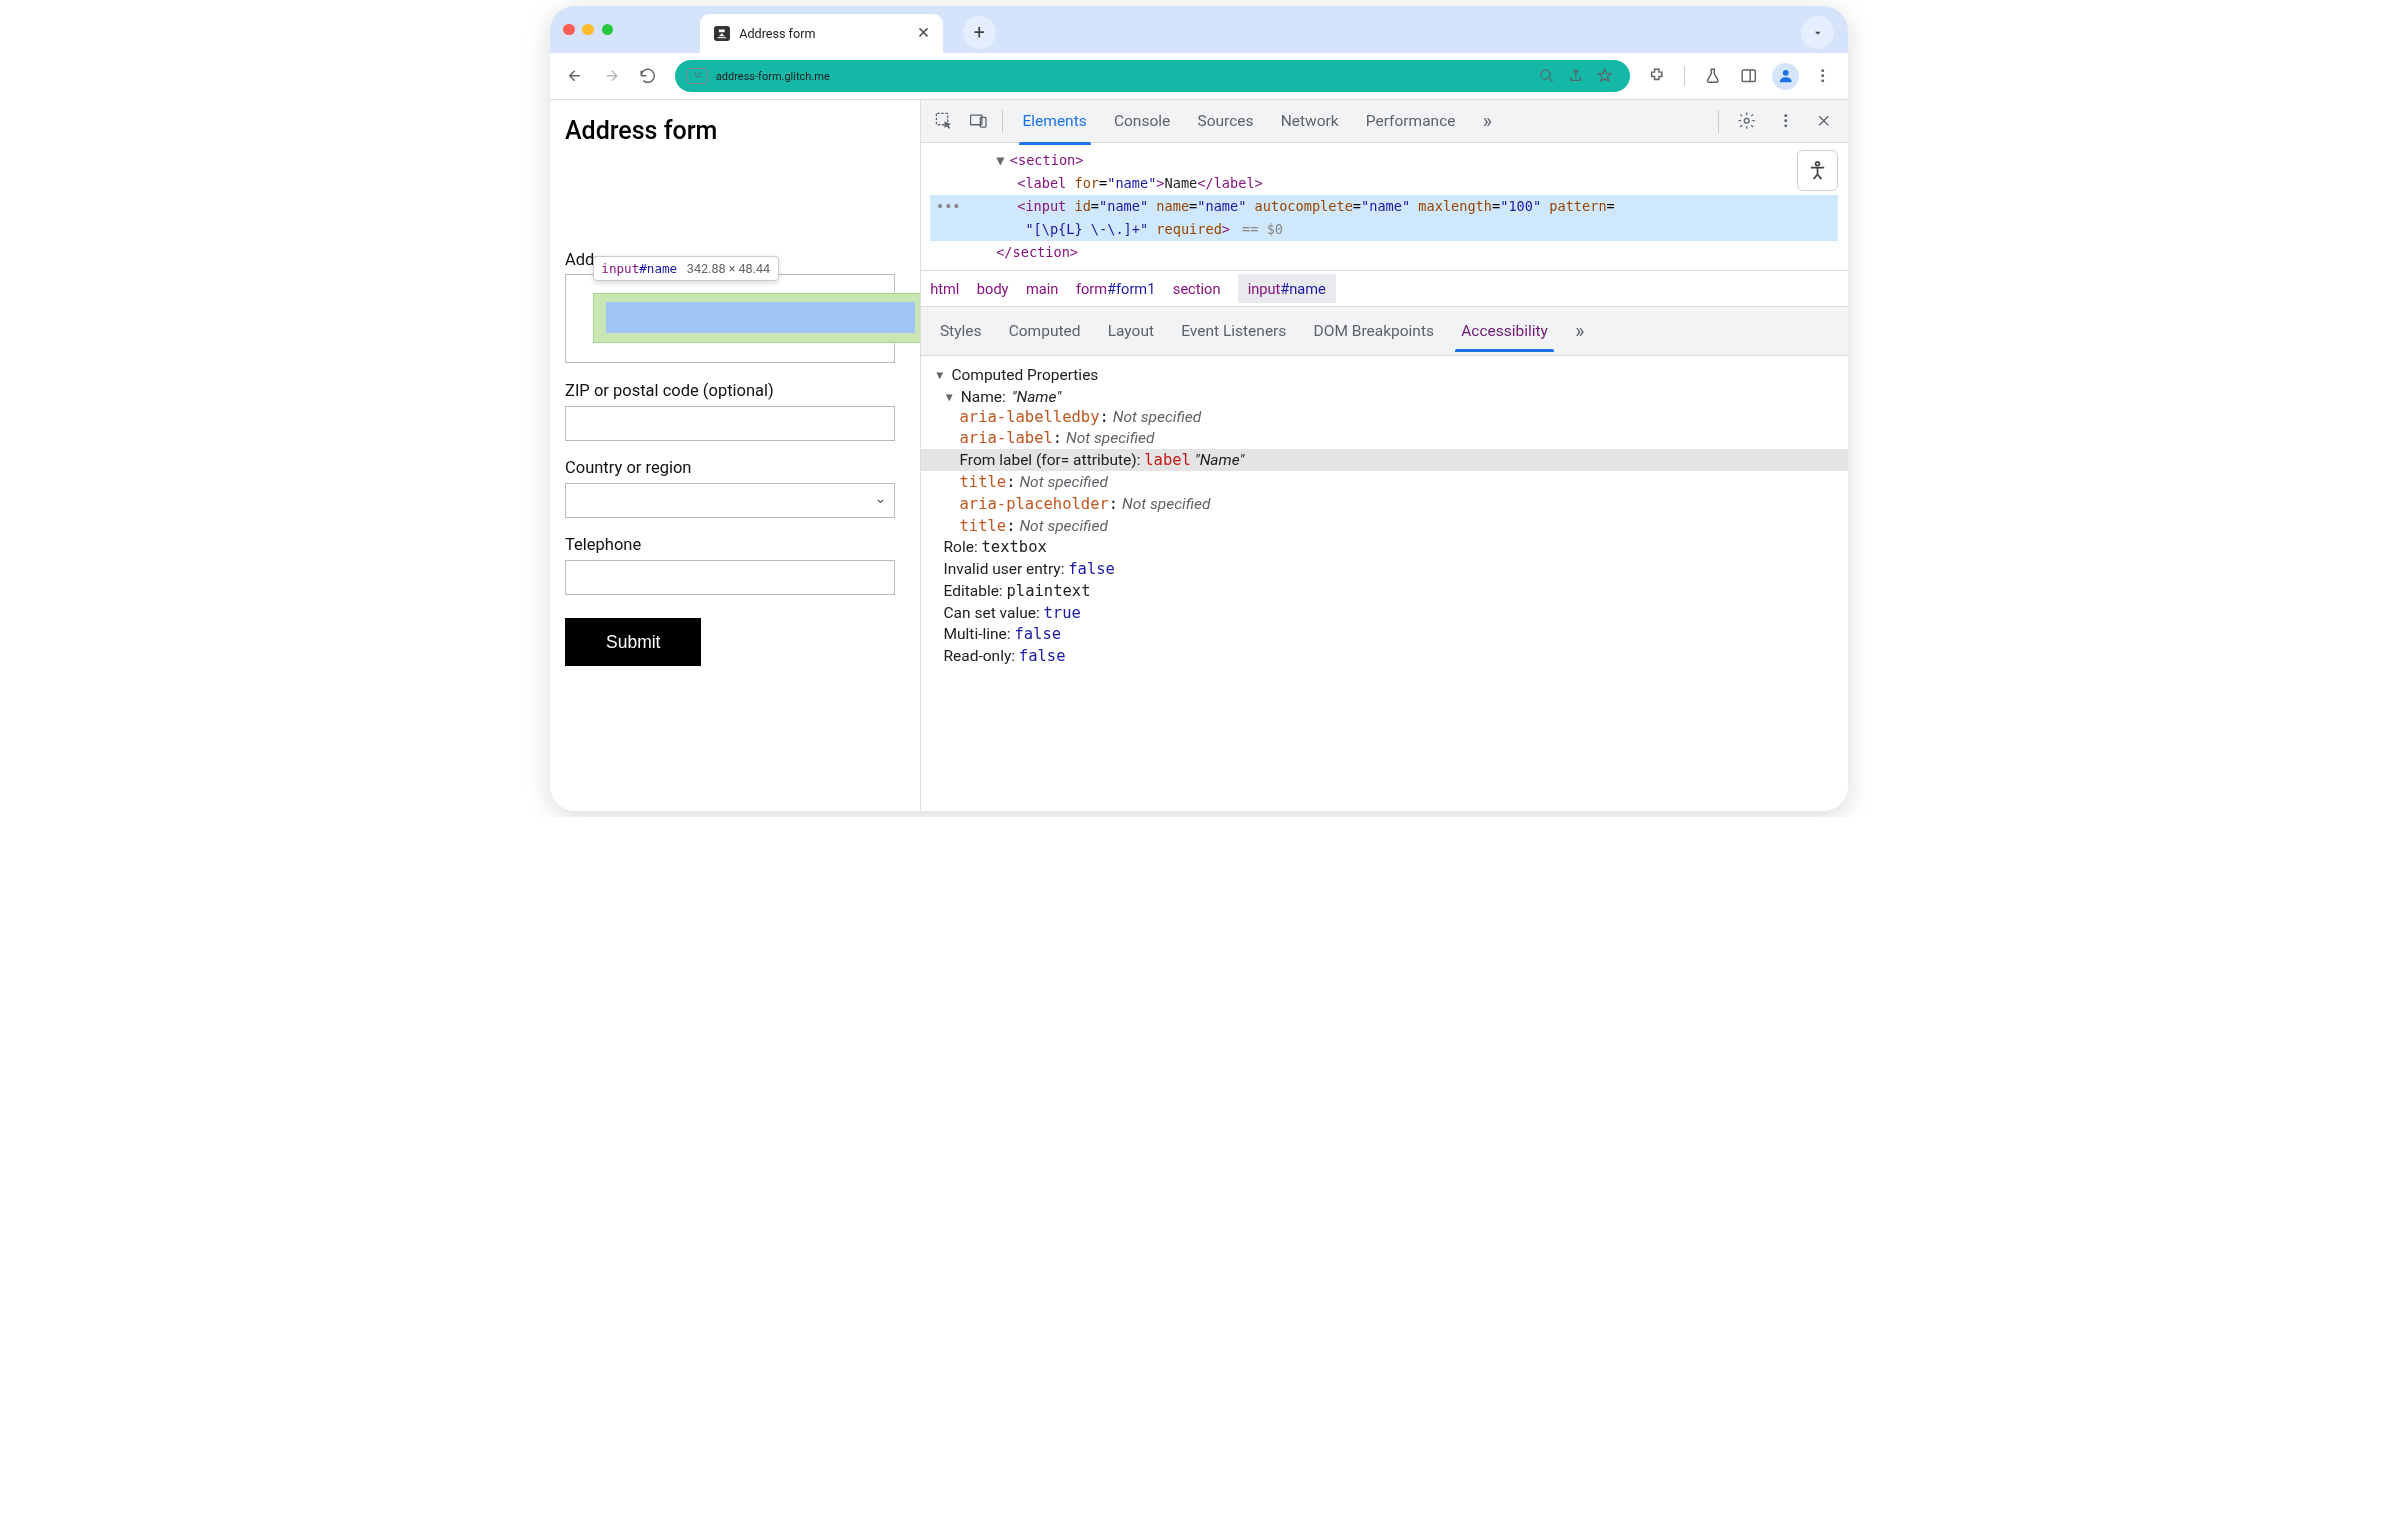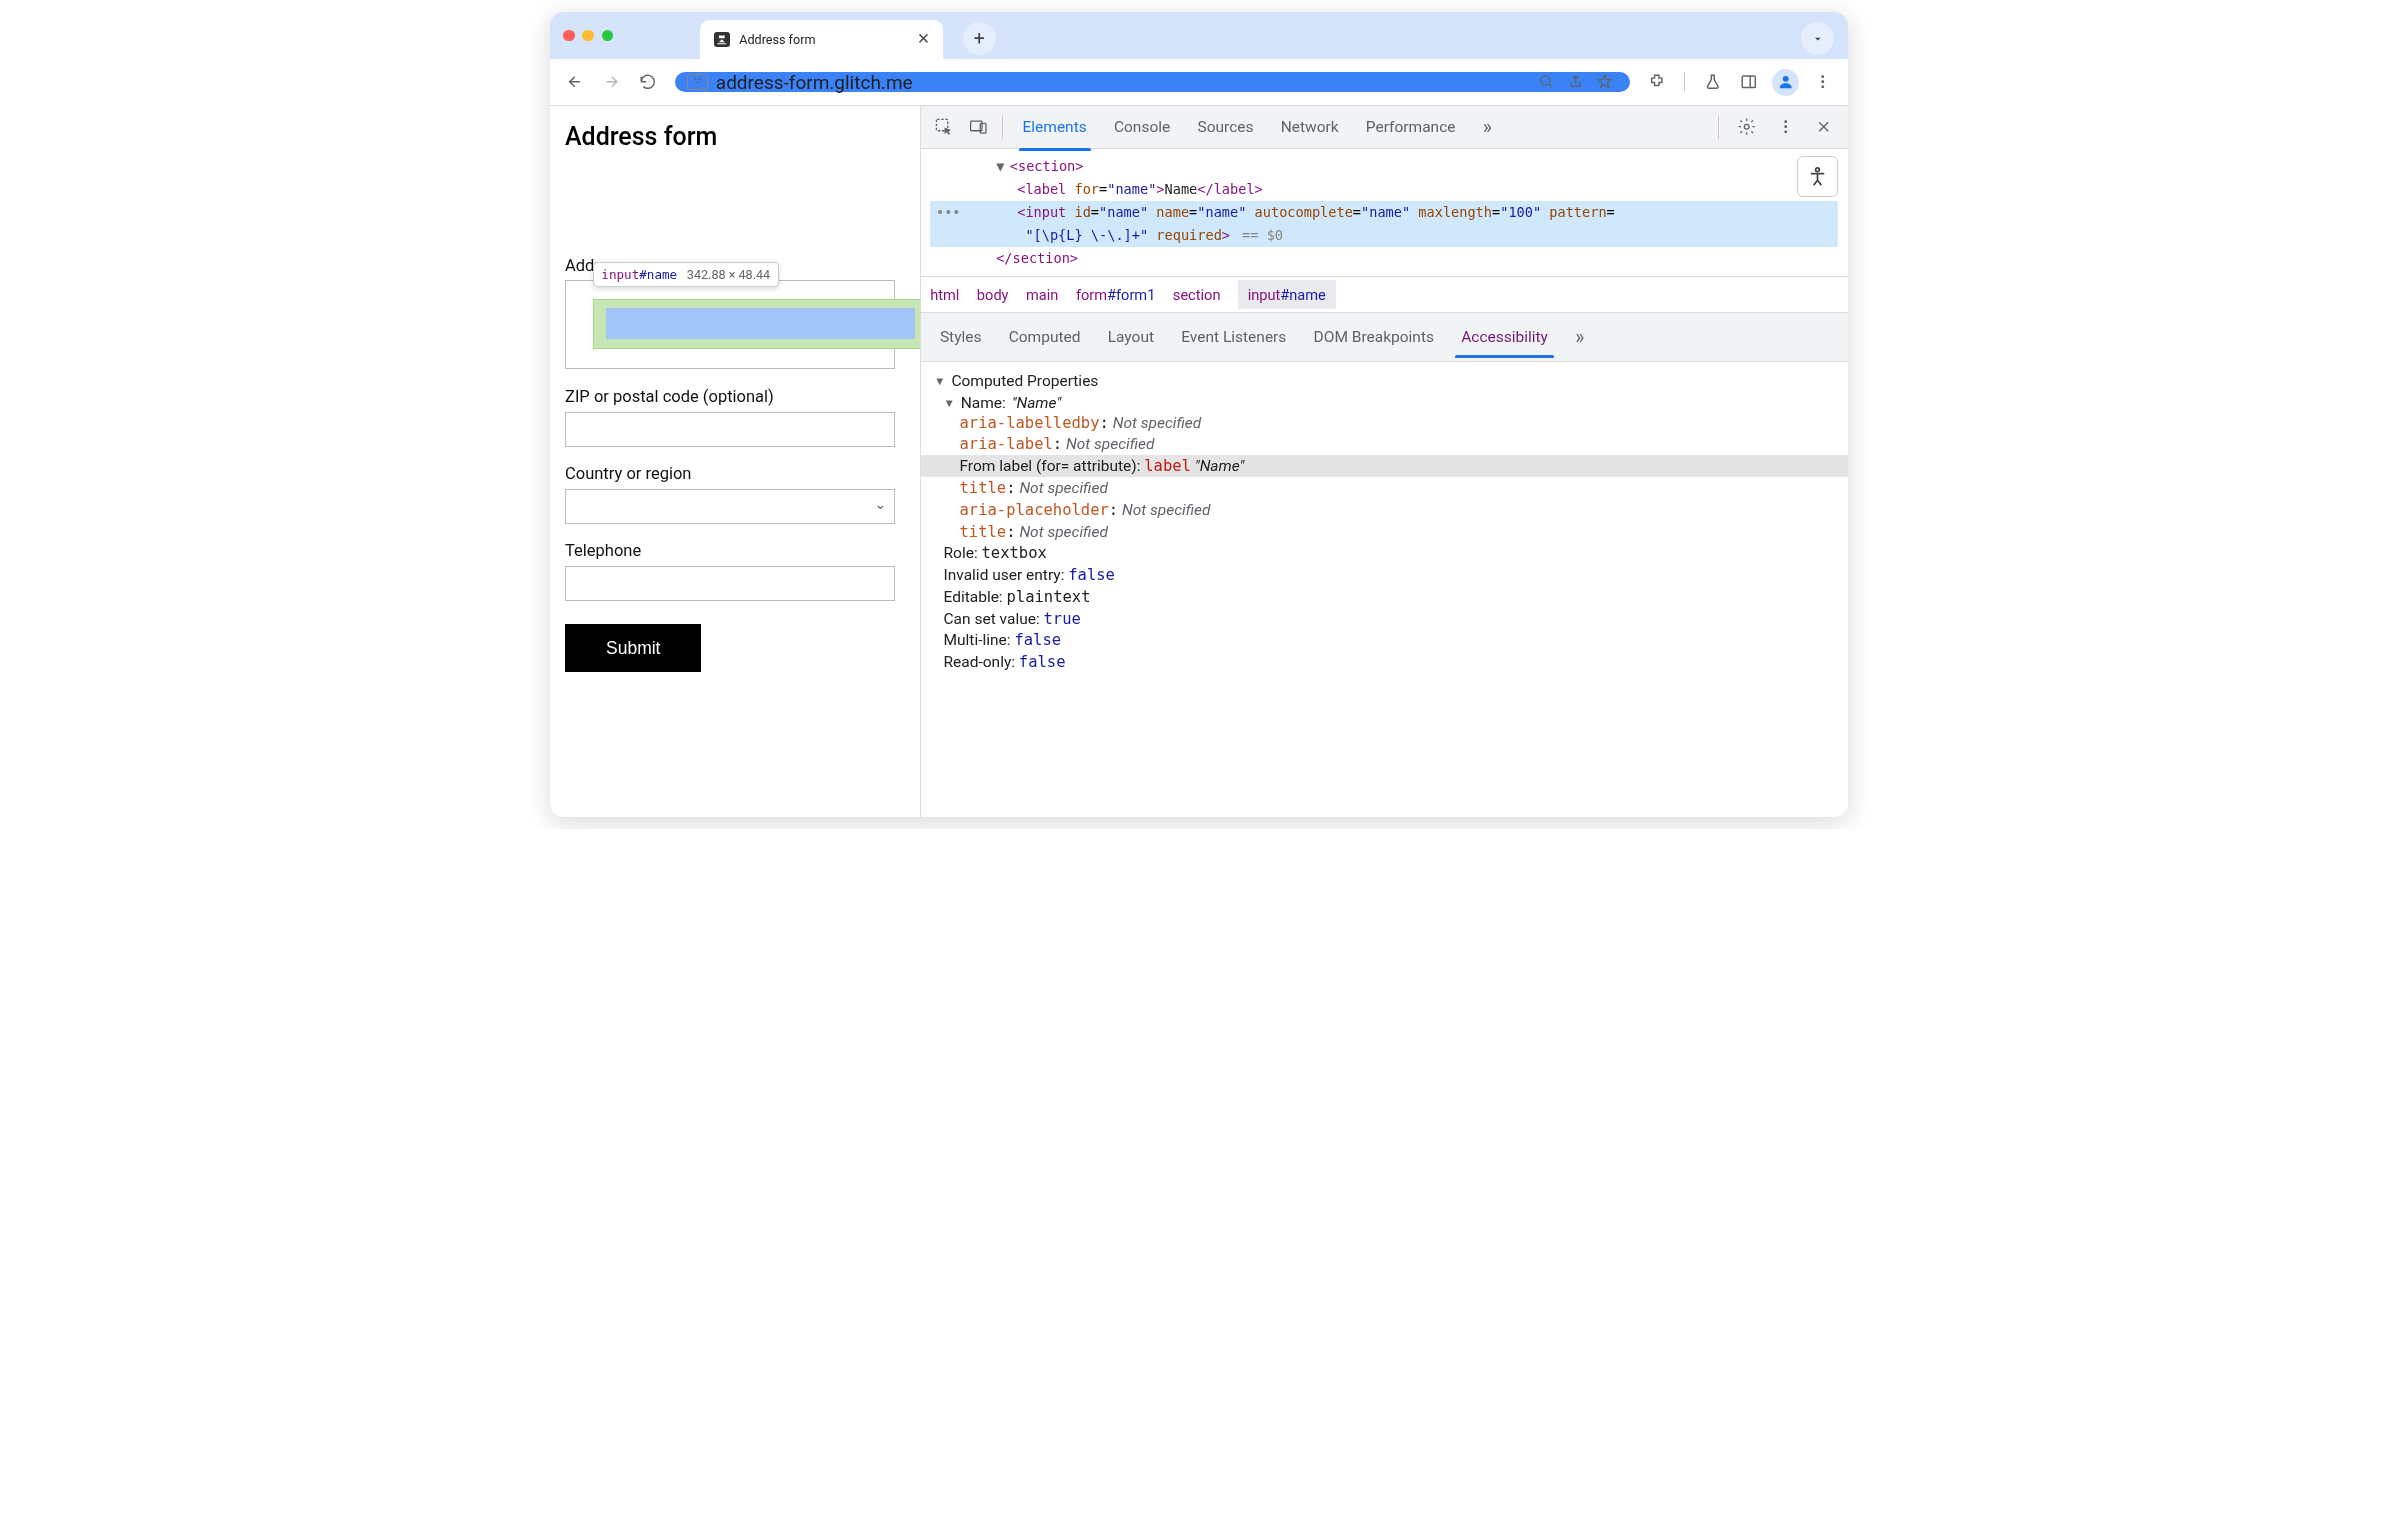--- a/index.html
+++ b/index.html
@@ -1,30 +1,30 @@
 <!DOCTYPE html>
 <html><head>
 <meta charset="utf-8">
 <style>
 * { box-sizing: border-box; margin: 0; padding: 0; }
 body { font-family: -apple-system, BlinkMacSystemFont, "Segoe UI", Roboto, sans-serif; background: #fff; }
-.window { width: 1298px; height: 805px; margin: 12px auto; border-radius: 14px; overflow: hidden; background: #d5e3fb; position: relative; box-shadow: 0 5.8px 27px rgba(0,0,0,0.15); }
+.window { width: 1298px; height: 805px; margin: 6px auto; border-radius: 25px; overflow: hidden; background: #d5e3fb; position: relative; box-shadow: 0 5.8px 27px rgba(0,0,0,0.15); }
 .titlebar { height: 47px; display: flex; align-items: center; padding: 0 13.6px; }
 .traffic { display:flex; gap:7.8px; margin-right:87px; }
 .dot { width:11.6px; height:11.6px; border-radius:50%; }
 .dot.red { background:#ff5f57; } .dot.yellow{background:#febc2e;} .dot.green{background:#28c840;}
 .tab { background:#fff; border-radius: 9.7px 9.7px 0 0; height: 39px; display:flex; align-items:center; padding: 0 13.6px; gap:9.7px; min-width: 243px; margin-top:7.8px;}
 .tab .favicon { width:15.5px; height:15.5px; background:#333; border-radius:2.9px; display:flex;align-items:center;justify-content:center;color:#fff;font-size:9.7px;}
 .tab .title { font-size: 12.6px; color:#222; flex:1; }
 .tab .close { font-size:15.5px; color:#555; }
 .newtab { width:33px;height:33px;display:flex;align-items:center;justify-content:center;font-size:19.4px;color:#444;margin-left:19.4px; background:#e5eefc; border-radius:50%; margin-top:5.8px;}
 .chrome-menu { margin-left:auto; width:33px;height:33px;display:flex;align-items:center;justify-content:center;color:#444;background:#e5eefc;border-radius:50%;margin-top:5.8px;}
 .toolbar { height: 47px; background:#fff; display:flex; align-items:center; padding: 0 11.6px; gap:9.7px; border-bottom:1px solid #dadce0;}
 .tbicon { width:27px;height:27px;display:flex;align-items:center;justify-content:center;color:#5f6368;border-radius:50%; font-size:15.5px;}
-.addrbar { flex:1; height:20px; background:#3b82f6; border-radius:16.5px; display:flex; align-items:center; padding:0 11.6px; gap:7.8px; color:#3c4043; font-size:19px; margin: 0 3.9px; position:relative;}
+.addrbar { flex:1; height:32px; background:#14b8a6; border-radius:16.5px; display:flex; align-items:center; padding:0 11.6px; gap:7.8px; color:#3c4043; font-size:11px; margin: 0 3.9px; position:relative;}
 .addrbar .url { color:#202124; }
 .addright { display:flex; gap:1.9px; margin-left:auto; align-items:center;}
 .divider-v { width:1px; height:19.4px; background:#ccc; margin:0 3.9px;}
 .content { display:flex; height: calc(100% - 93px); background:#fff;}
 .page { width: 371px; padding: 15.5px; border-right:1px solid #dadce0; position:relative; overflow:hidden;}
 .page h1 { font-size: 25px; font-weight: 500; margin-bottom: 13.6px; }
 .fieldlabel { font-size:16.5px; color:#111; margin-top:17.5px; margin-bottom:5.8px; display:block;}
 .textinput { width: 330px; height: 35px; border:1px solid #bbb; background:#fff; }
 .textarea { width: 330px; height: 89px; border:1px solid #bbb; background:#fff; resize: both;}
 .select { width:330px; height:35px; border:1px solid #bbb; background:#fff; position:relative;}

